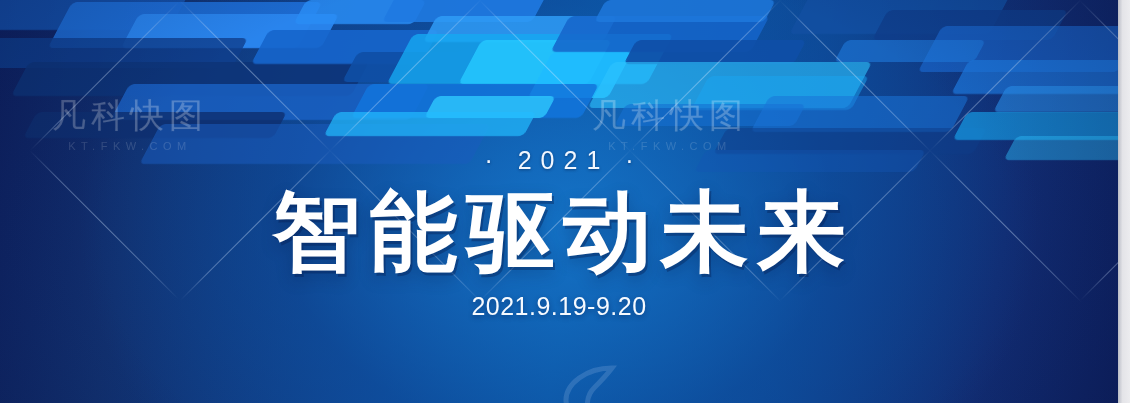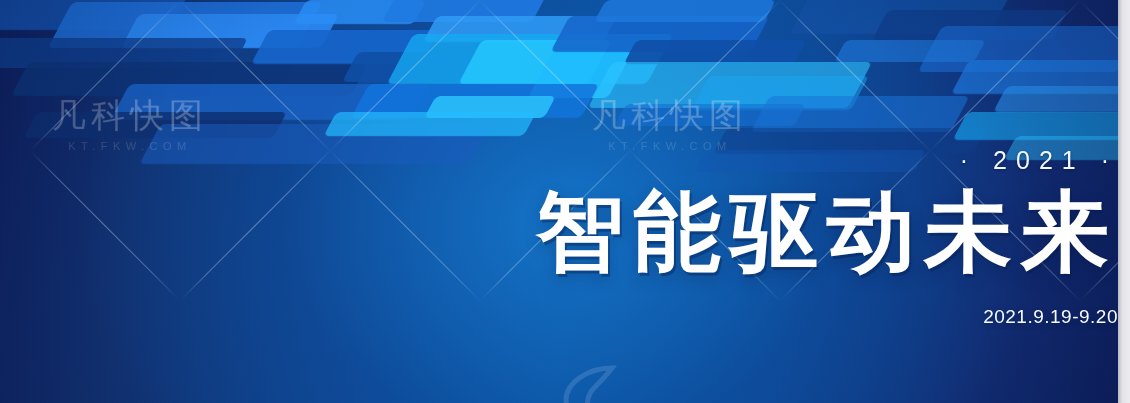--- a/index.html
+++ b/index.html
@@ -85,21 +85,21 @@
     color:rgba(255,255,255,0.15);
   }
   #wm-left  { left:52px;  top:98px; }
   #wm-right { left:592px; top:98px; }
 
   
   .textblock{
     position:absolute;
     left:0; right:0;
     top:148px;
-    text-align:right;
+    text-align:center;
     z-index:6;
   }
   .year{
     font-size:25px;
     letter-spacing:9px;
     color:#f2f7ff;
     font-weight:400;
     text-indent:9px;
     line-height:1;
     text-shadow:0 1px 3px rgba(3,18,54,.45);
@@ -122,22 +122,22 @@
     margin-top:8px;
     font-size:33px;
     font-weight:400;
     color:#f4f8ff;
     letter-spacing:7px;
     text-indent:7px;
     line-height:1.1;
     text-shadow:0 2px 5px rgba(4,22,66,.42);
   }
   .date{
-    margin-top:28px;
-    font-size:19px;
+    margin-top:14px;
+    font-size:25px;
     color:#f6faff;
     letter-spacing:.5px;
     font-weight:400;
     text-shadow:0 2px 5px rgba(4,22,66,.42);
   }
 </style>
 </head>
 <body>
 
 <div id="banner">

